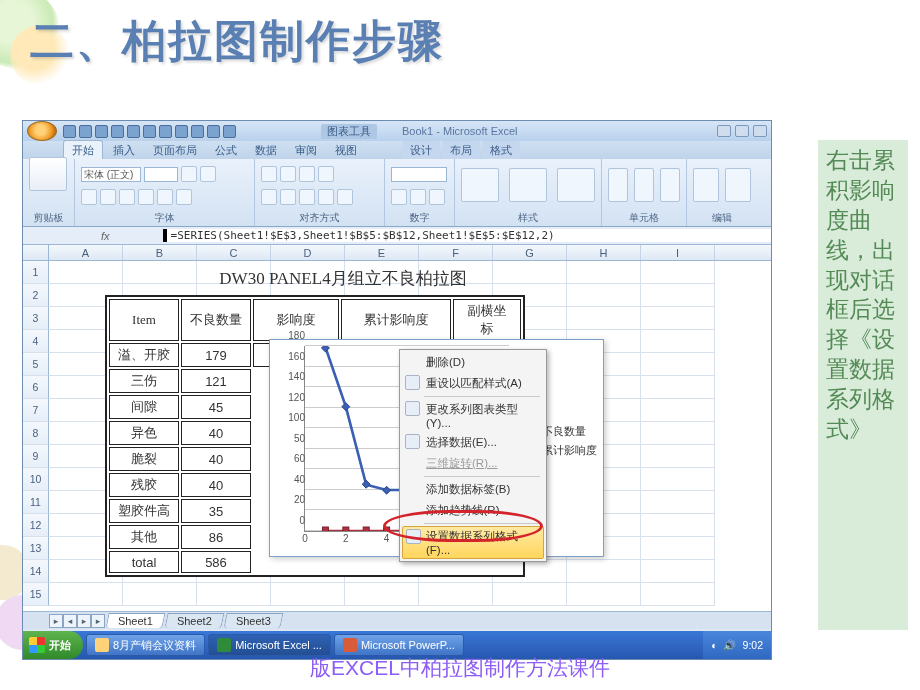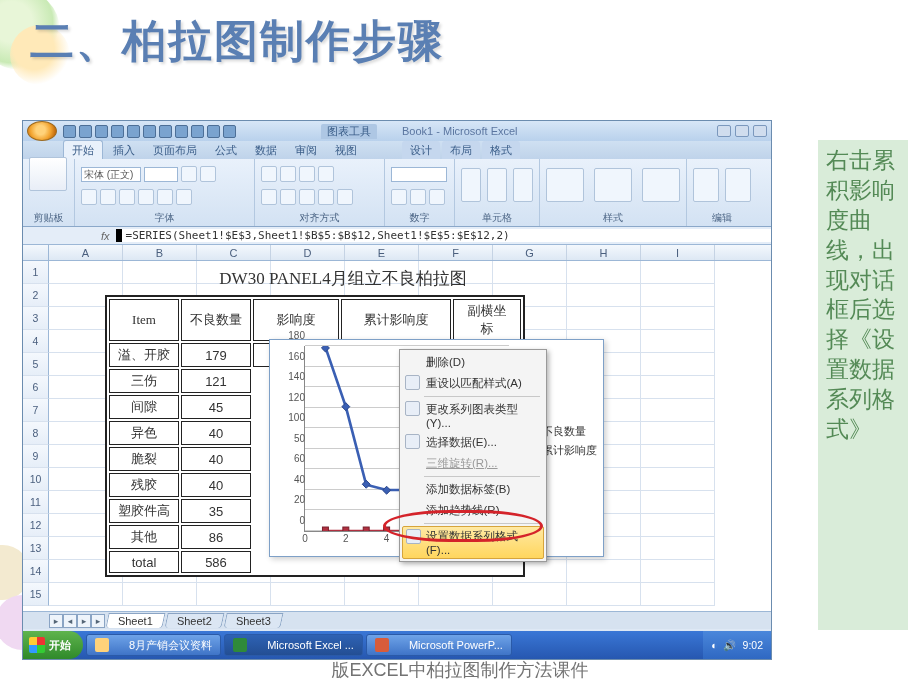--- a/index.html
+++ b/index.html
@@ -6,21 +6,21 @@
   body { width: 920px; height: 690px; font-family: "Microsoft YaHei", Arial, sans-serif; background: #fff; overflow: hidden; position: relative; }
   .slide { width: 100%; height: 100%; position: relative; }
   .title-deco { position: absolute; top: 0; left: 0; width: 75px; height: 85px; }
   .title-deco::before { content:""; position:absolute; left:-20px; top:-10px; width:80px; height:80px; border-radius:50%; background: radial-gradient(circle at 40% 40%, #e8f6d8 30%, #c9eab5 60%, rgba(255,255,255,0) 70%); }
   .title-deco::after { content:""; position:absolute; left:10px; top:25px; width:60px; height:60px; border-radius:50%; background: radial-gradient(circle at 40% 40%, #ffe9b8 40%, rgba(255,255,255,0) 70%); }
   h1.page-title { position: absolute; top: 12px; left: 30px; font-size: 44px; font-weight: 600; color: #5a7fb3; text-shadow: 2px 2px 3px rgba(0,0,0,.15); letter-spacing: 2px; }
   .sidebar-note { position: absolute; top: 140px; right: 12px; width: 90px; height: 490px; background: #d9ecd9; padding: 6px 8px; font-size: 23px; color: #548a56; line-height: 1.3; }
   .deco-left { position:absolute; left:-25px; bottom:40px; width:80px; height:140px; }
   .deco-left .c1 { position:absolute; bottom:50px; left:0; width:55px; height:55px; border-radius:50%; background:#f3ead0; }
   .deco-left .c2 { position:absolute; bottom:0; left:20px; width:55px; height:55px; border-radius:50%; background:#f0d9f2; }
-  .footer-caption { position:absolute; bottom:8px; left:0; right:0; text-align:center; font-size:18px; color:#737373; }
+  .footer-caption { position:absolute; bottom:8px; left:0; right:0; text-align:center; font-size:21px; color:#8b5cf6; }
   .excel-shot { position:absolute; top:120px; left:22px; width:750px; height:540px; border:1px solid #6b8caf; background:#cfe0f2; font-size:11px; color:#333; }
   .title-bar { height:20px; background: linear-gradient(#d7e6f7,#b9d1ec); display:flex; align-items:center; font-size:11px; }
   .title-bar .office-btn { width:30px; height:20px; background: radial-gradient(circle at 45% 45%, #ffd27a 25%, #f2a430 55%, #c56e10 80%); border-radius:50%; margin:0 4px; border:1px solid #9c6a20; }
   .title-bar .qat { flex:0 0 260px; display:flex; gap:3px; padding-left:2px; }
   .title-bar .qat span { width:13px; height:13px; background:#7aa3cf; border:1px solid #4d6f97; border-radius:2px; }
   .title-bar .tool-ctx { color:#3a5d88; padding:0 6px; background:#aec7e4; border-radius:2px 2px 0 0; margin-right:25px;}
   .title-bar .app-title { color:#5b76a0; margin-right:auto; }
   .title-bar .win-ctrl { display:flex; gap:4px; padding-right:4px;}
   .title-bar .win-ctrl span{width:14px;height:12px;background:#d0ddee;border:1px solid #7b98bd;border-radius:2px;}
   .ribbon-tabs { height:18px; background:linear-gradient(#cfe0f2,#bfd3ea); display:flex; align-items:flex-end; gap:2px; padding-left:40px; font-size:11px; color:#3a5d88;}
@@ -31,21 +31,21 @@
   .ribbon-body { height:68px; background:linear-gradient(#e9f1fb,#d3e2f3); border-bottom:1px solid #8ba8c9; display:flex; }
   .ribbon-group { border-right:1px solid #b3c8e0; padding:6px 6px 1px; display:flex; flex-direction:column; justify-content:space-between; min-width:54px; }
   .ribbon-group .gl { font-size:10px; text-align:center; color:#4d6686; }
   .rg-row{display:flex;gap:3px;align-items:center;height:18px;}
   .rg-btn{width:16px;height:16px;border:1px solid #b0c4db;border-radius:2px;background:#f0f6fd;}
   .rg-wide{width:38px;}
   .rg-sel{width:60px;height:15px;border:1px solid #9cb7d6;background:#fff;font-size:10px;padding:0 2px;color:#555;}
   .formula-row{height:18px;background:#e4edf8;border-bottom:1px solid #9cb7d6;display:flex;align-items:center;font-size:11px;}
   .name-box{width:70px;border-right:1px solid #9cb7d6;padding:0 4px;background:#fff;margin-right:2px;}
   .fx-lbl{padding:0 6px;color:#666;font-style:italic;}
-  .formula-input{flex:1;background:#fff;border-left:6px solid #000000;padding:0 4px;font-family:Consolas,monospace;}
+  .formula-input{flex:1;background:#fff;border-left:4px solid #000000;padding:0 4px;font-family:Consolas,monospace;margin-left:47px;}
   .col-headers{height:16px;background:linear-gradient(#f4f8fd,#dde8f4);display:flex;border-bottom:1px solid #9cb7d6;}
   .rowh-corner{width:26px;border-right:1px solid #9cb7d6;}
   .colh{flex:0 0 74px;border-right:1px solid #c5d3e4;text-align:center;font-size:11px;color:#4a5f7e;line-height:16px;}
   .grid-area{position:relative;height:350px;background:#fff;overflow:hidden;}
   .row-headers{position:absolute;left:0;top:0;width:26px;}
   .rh{height:23px;border-bottom:1px solid #d7e1ee;border-right:1px solid #9cb7d6;background:linear-gradient(#f4f8fd,#e6eef8);text-align:center;font-size:10.5px;color:#4a5f7e;line-height:23px;}
   .cells{position:absolute;left:26px;top:0;right:0;}
   .crow{height:23px;display:flex;}
   .cell{flex:0 0 74px;border-right:1px solid #d7e1ee;border-bottom:1px solid #d7e1ee;}
   .data-table{position:absolute;left:82px;top:5px;border:2px solid #222;background:#fff;font-size:13px;}
@@ -72,21 +72,21 @@
   .sheet-tabs{height:18px;background:#d6e2f0;border-top:1px solid #9cb7d6;display:flex;align-items:center;padding-left:26px;font-size:11px;}
   .sheet-tabs .nav{display:flex;gap:0;}
   .sheet-tabs .nav span{width:14px;height:14px;border:1px solid #8aa4c4;background:#eef4fb;line-height:12px;text-align:center;font-size:9px;color:#567;}
   .sheet-tabs .tab{padding:1px 10px;background:#fff;border:1px solid #8aa4c4;border-bottom:none;margin-left:2px;border-radius:0 0 4px 4px;transform:skewX(-12deg);}
   .sheet-tabs .tab span{display:inline-block;transform:skewX(12deg);}
   .sheet-tabs .tab.inact{background:#dbe6f3;}
   .status-bar{height:16px;background:linear-gradient(#dfe9f5,#c7d7ea);display:flex;align-items:center;font-size:10px;color:#4a5f7e;padding:0 6px;justify-content:space-between;}
   .taskbar{position:absolute;left:0;right:0;bottom:0;height:28px;background:linear-gradient(#3a77d6,#2657b0);display:flex;align-items:center;font-size:11px;color:#fff;}
   .taskbar .start{display:flex;align-items:center;gap:4px;padding:0 12px 0 6px;background:linear-gradient(#5fb44d,#2f8a2a);height:100%;border-radius:0 14px 14px 0;font-weight:bold;}
   .taskbar .start .winlogo{width:16px;height:16px;background:conic-gradient(#e33 0 90deg,#3c3 0 180deg,#39f 0 270deg,#fc3 0);border-radius:2px;}
-  .taskbar .titem{height:22px;margin-left:3px;padding:0 8px;display:flex;align-items:center;gap:20px;background:linear-gradient(#6ea3e8,#3f74c7);border:1px solid #2a5aa8;border-radius:3px;max-width:150px;white-space:nowrap;overflow:hidden;}
+  .taskbar .titem{height:22px;margin-left:3px;padding:0 8px;display:flex;align-items:center;gap:4px;background:linear-gradient(#6ea3e8,#3f74c7);border:1px solid #2a5aa8;border-radius:3px;max-width:150px;white-space:nowrap;overflow:hidden;}
   .taskbar .titem.active{background:linear-gradient(#2e62b4,#234e93);}
   .taskbar .titem .ico{width:14px;height:14px;background:#ffd27a;border-radius:2px;}
   .taskbar .tray{margin-left:auto;padding:0 8px;display:flex;align-items:center;gap:6px;background:linear-gradient(#4a87db,#2f68c2);height:100%;}
   .taskbar .tray span{font-size:10.5px;}
 </style>
 </head>
 <body>
 
 <div class="slide">
   <div class="title-deco"></div>
@@ -184,35 +184,35 @@
         <div class="rg-row">
             <div class="rg-sel" style="width:56px"></div>
           </div>
         <div class="rg-row">
             <div class="rg-btn"></div>
             <div class="rg-btn"></div>
             <div class="rg-btn"></div>
           </div>
         <div class="gl">数字</div>
       </div>
+      <div class="ribbon-group" style="min-width:120px">
+        <div class="rg-row" style="height:40px;gap:10px;">
+            <div class="rg-btn rg-wide" style="height:34px"></div>
+            <div class="rg-btn rg-wide" style="height:34px"></div>
+            <div class="rg-btn rg-wide" style="height:34px"></div>
+          </div>
+        <div class="gl">样式</div>
+      </div>
       <div class="ribbon-group" style="min-width:70px">
         <div class="rg-row" style="height:40px;gap:6px;">
             <div class="rg-btn" style="height:34px;width:20px"></div>
             <div class="rg-btn" style="height:34px;width:20px"></div>
             <div class="rg-btn" style="height:34px;width:20px"></div>
           </div>
         <div class="gl">单元格</div>
-      </div>
-      <div class="ribbon-group" style="min-width:120px">
-        <div class="rg-row" style="height:40px;gap:10px;">
-            <div class="rg-btn rg-wide" style="height:34px"></div>
-            <div class="rg-btn rg-wide" style="height:34px"></div>
-            <div class="rg-btn rg-wide" style="height:34px"></div>
-          </div>
-        <div class="gl">样式</div>
       </div>
       <div class="ribbon-group" style="min-width:70px;border-right:none">
         <div class="rg-row" style="height:40px;gap:6px;">
             <div class="rg-btn" style="height:34px;width:26px"></div>
             <div class="rg-btn" style="height:34px;width:26px"></div>
           </div>
         <div class="gl">编辑</div>
       </div>
     </div>
 

